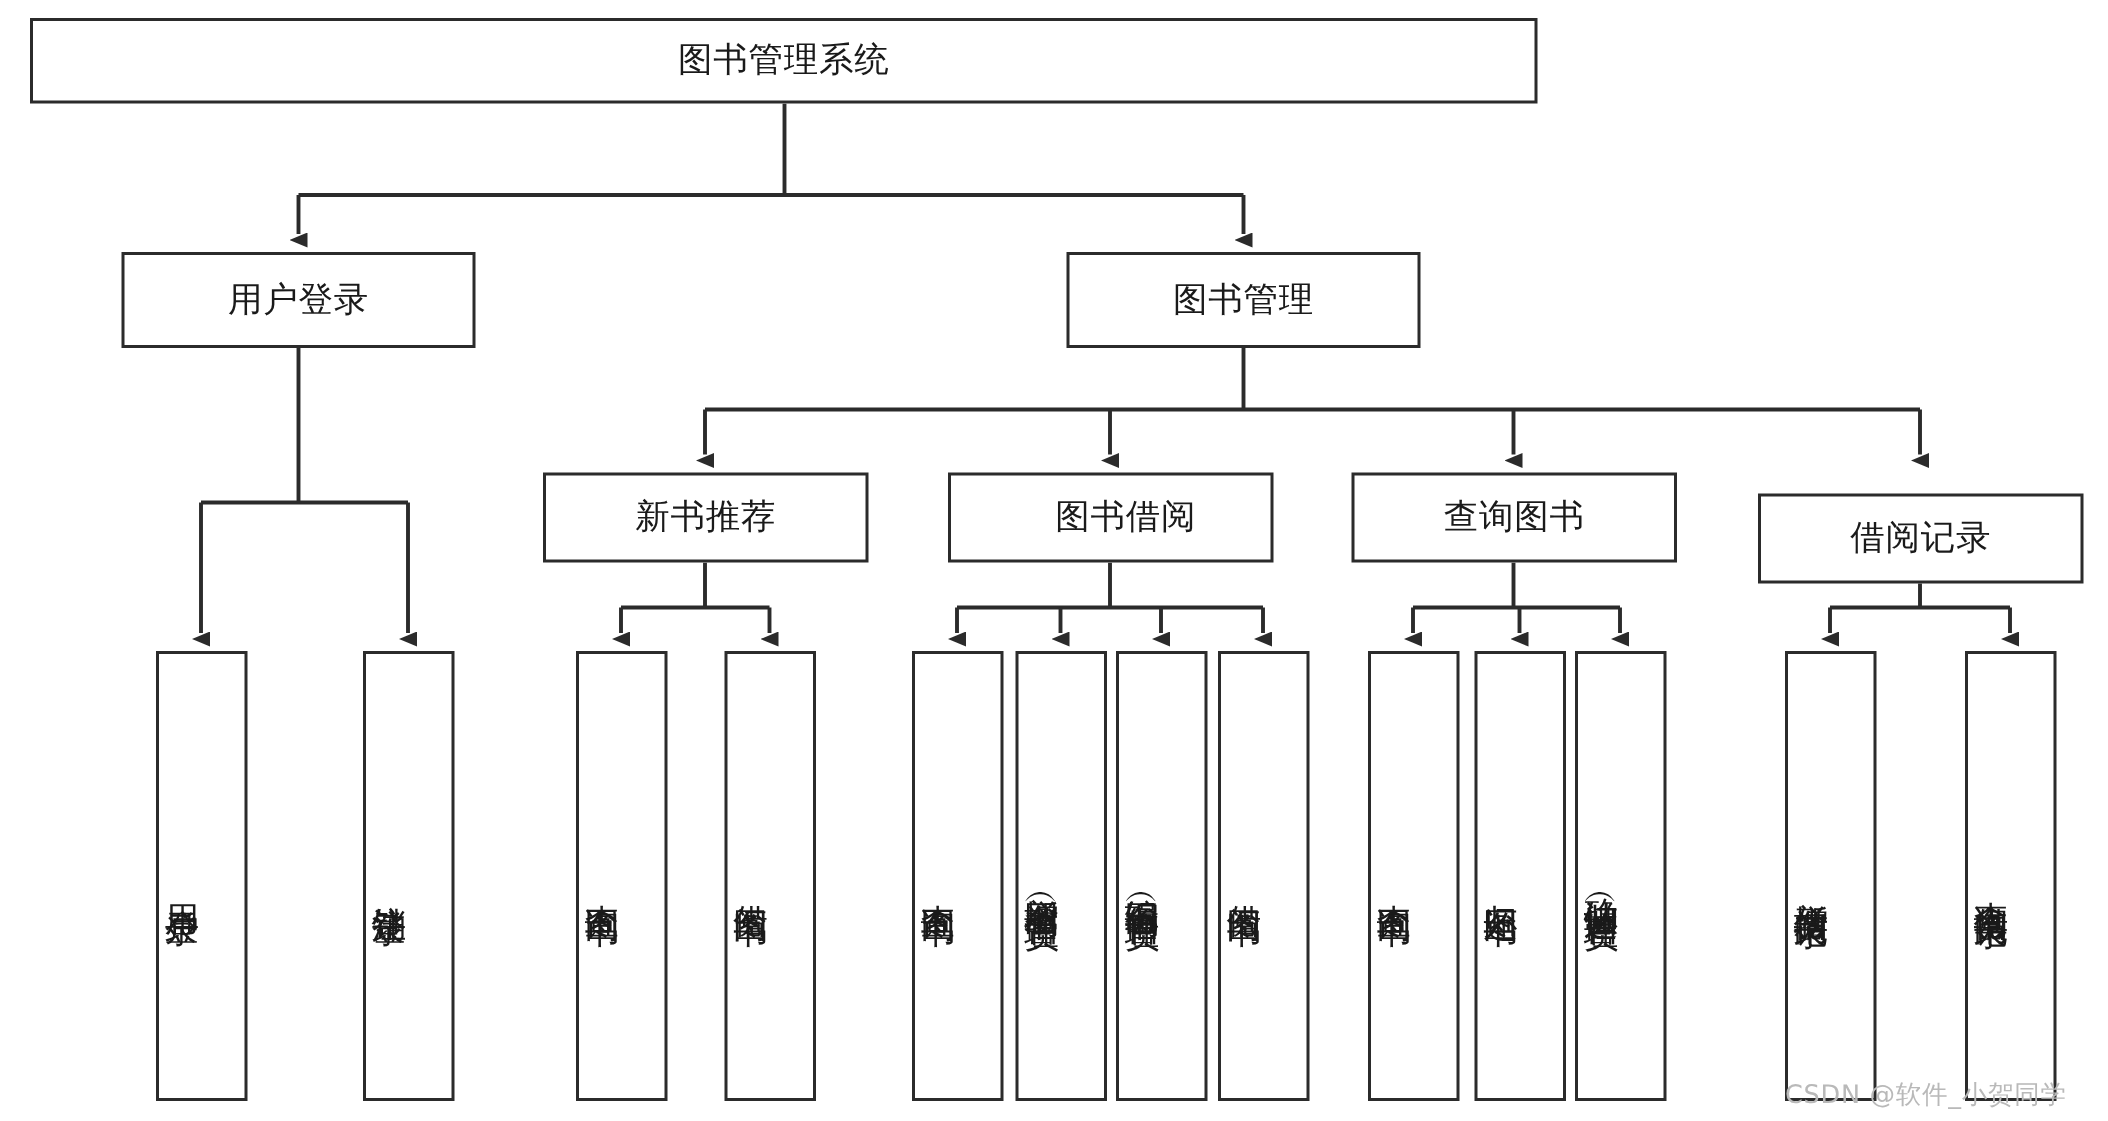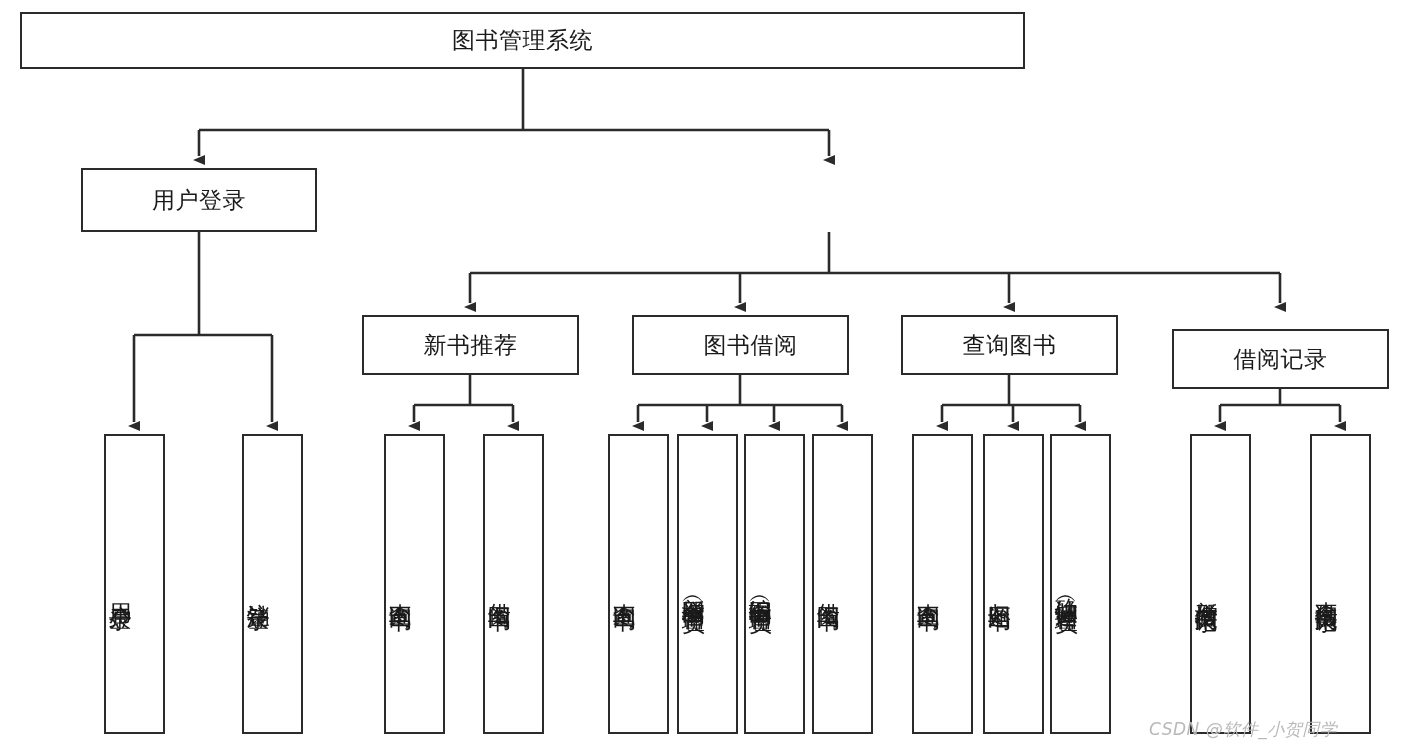--- a/index.html
+++ b/index.html
@@ -118,20 +118,23 @@
     </g>
   </svg>
 
   <div class="node" style="left:20px; top:12px; width:1005px; height:57px;">
     <span class="node-label">图书管理系统</span>
   </div>
 
   <div class="node" style="left:81px; top:168px; width:236px; height:64px;">
     <span class="node-label">用户登录</span>
   </div>
+  <div class="node" style="left:711px; top:168px; width:236px; height:64px;">
+    <span class="node-label">图书管理</span>
+  </div>
 
   <div class="node" style="left:362px; top:315px; width:217px; height:60px;justify-content:center;">
     <span class="node-label">新书推荐</span>
   </div>
   <div class="node" style="left:632px; top:315px; width:217px; height:60px;padding-left:20px;">
     <span class="node-label">图书借阅</span>
   </div>
   <div class="node" style="left:901px; top:315px; width:217px; height:60px;">
     <span class="node-label">查询图书</span>
   </div>
@@ -172,15 +175,15 @@
   <div class="node leaf" style="left:1050px; top:434px; width:61px; height:300px;">
     <span class="node-label">确认归还（管理员）</span>
   </div>
   <div class="node leaf" style="left:1190px; top:434px; width:61px; height:300px;">
     <span class="node-label">新增借阅记录</span>
   </div>
   <div class="node leaf" style="left:1310px; top:434px; width:61px; height:300px;">
     <span class="node-label">查询借阅记录</span>
   </div>
 
-  <div class="watermark" style="left:1149px; top:718px;font-style:italic;">CSDN @软件_小贺同学</div>
+  <div class="watermark" style="left:1190px; top:718px;">CSDN @软件_小贺同学</div>
 
 </div>
 
 </body></html>

